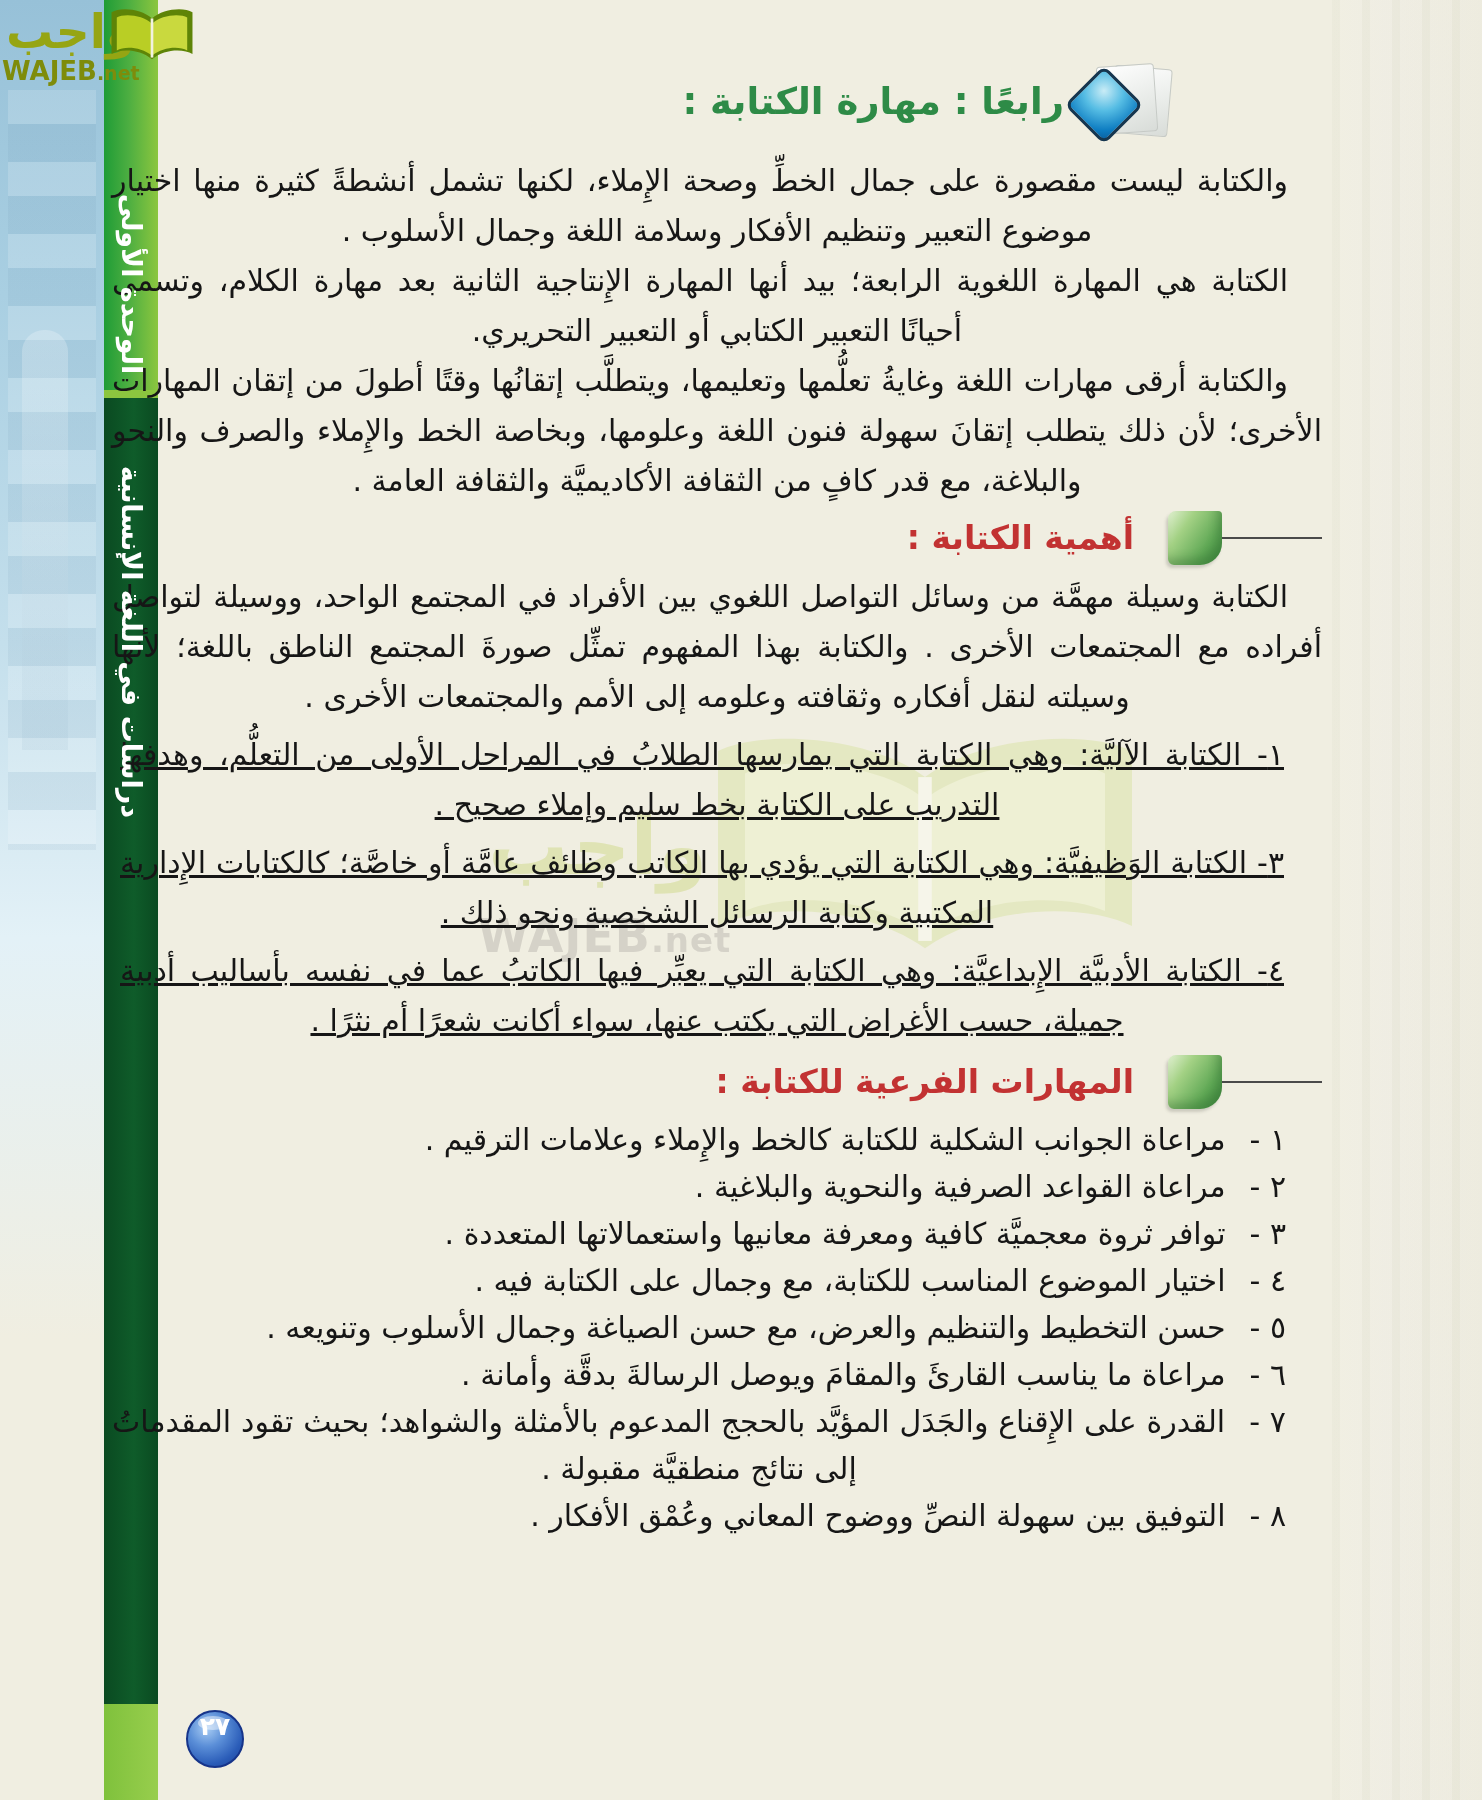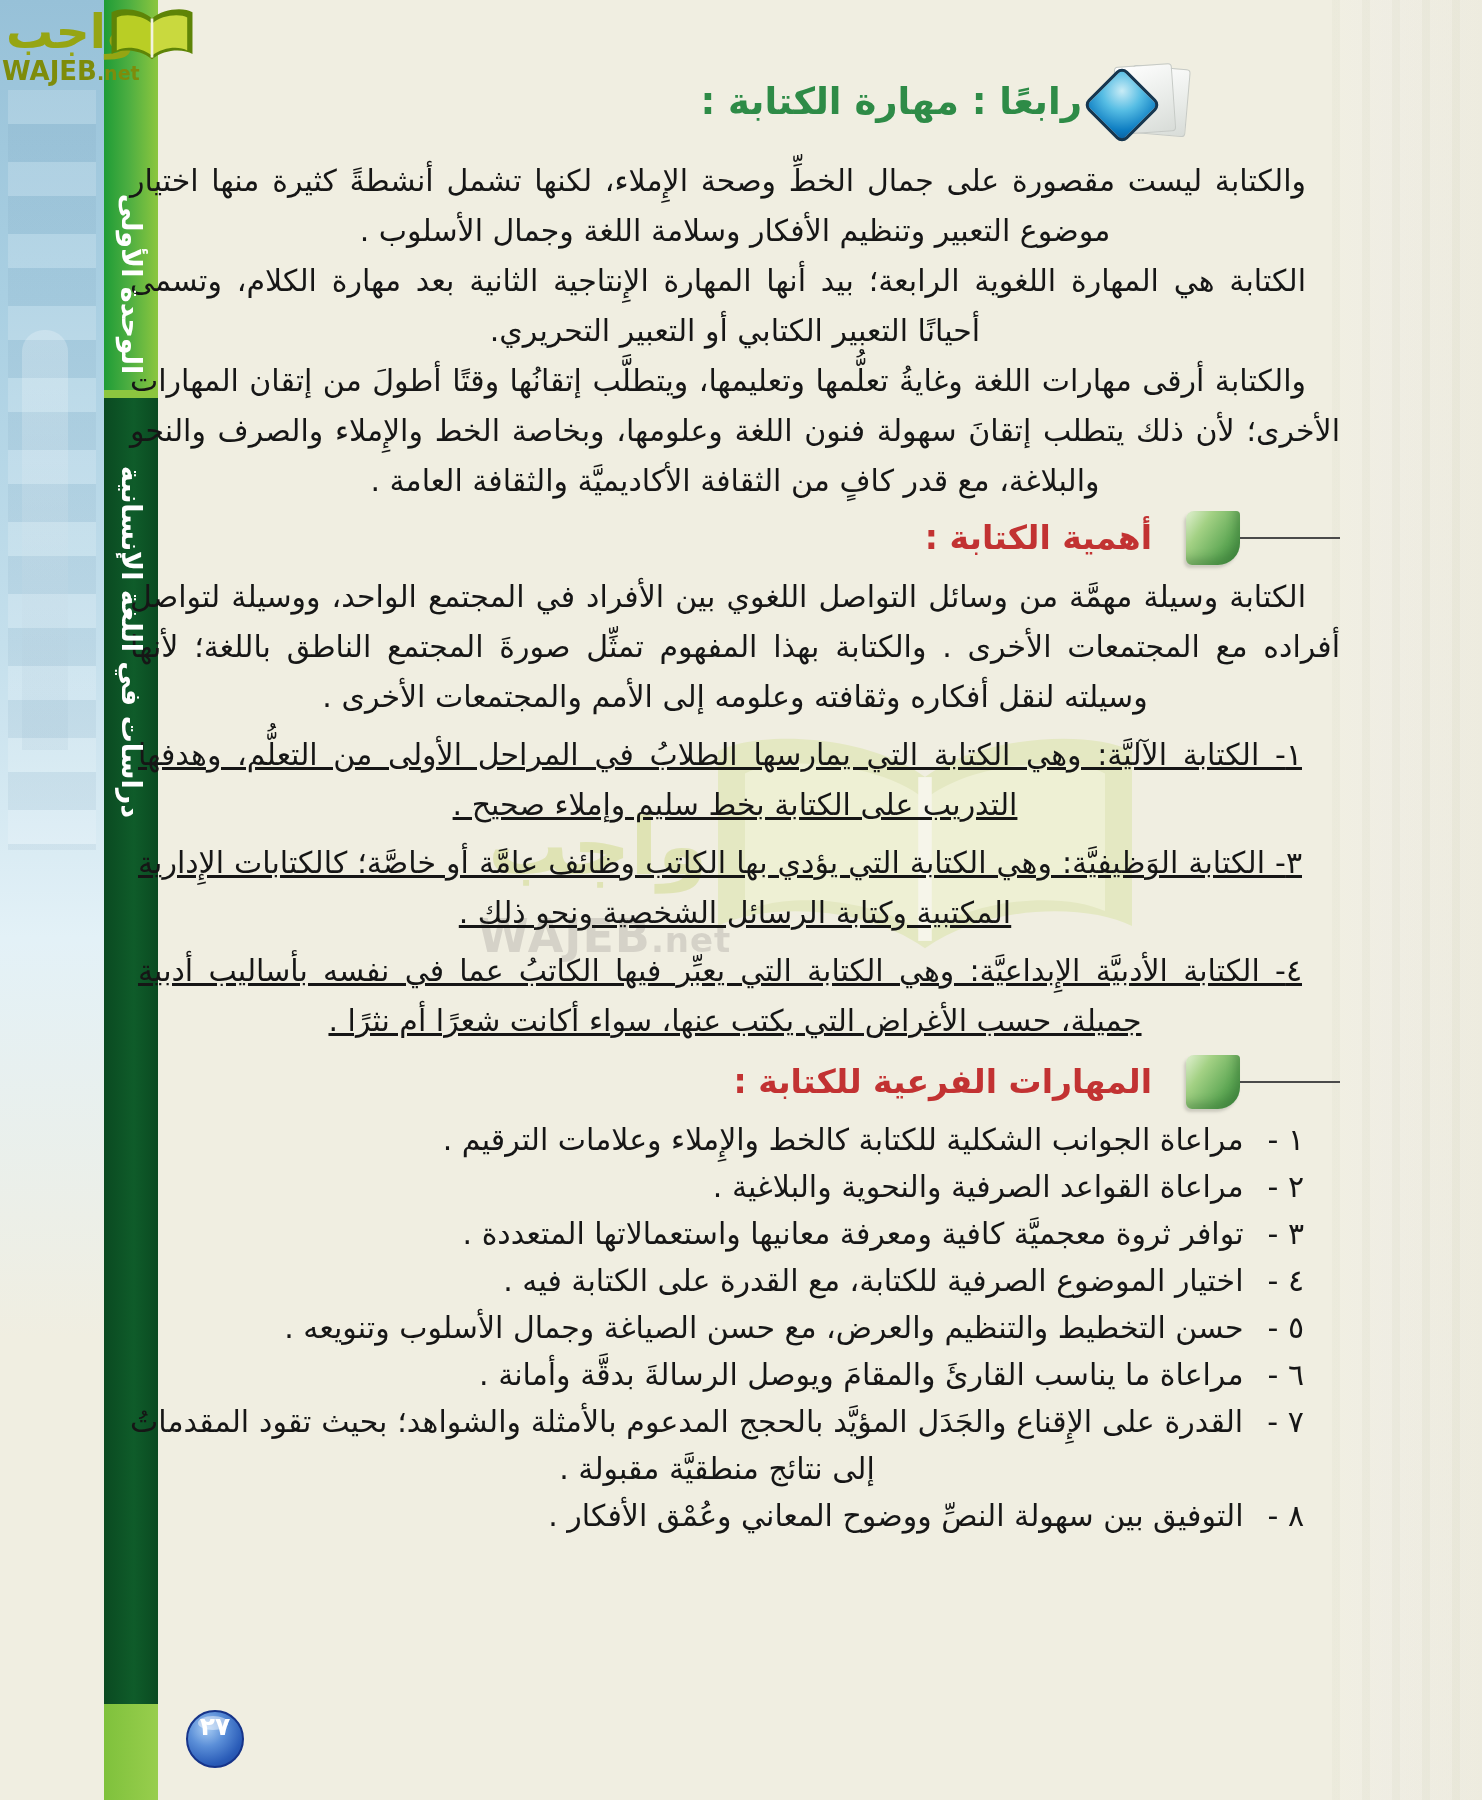--- a/index.html
+++ b/index.html
@@ -40,21 +40,21 @@
     font-size:26px;font-weight:bold;color:#7e8c0b;line-height:1;}
   .logo-en .tld{font-size:19px;}
   .book-logo{position:absolute;left:108px;top:6px;width:88px;height:64px;z-index:4;}
   
   .wm{position:absolute;left:430px;top:735px;width:720px;height:270px;z-index:1;}
   .wm-ar{position:absolute;left:58px;top:72px;font-size:80px;font-weight:bold;color:#dfe3b4;line-height:1;}
   .wm-en{position:absolute;left:48px;top:178px;font-size:46px;font-weight:bold;color:#d5d2c8;letter-spacing:1px;line-height:1;}
   .wm-en .tld{font-size:34px;}
   .wm-book{position:absolute;right:0;top:-10px;width:450px;height:268px;}
   
-  .content{position:absolute;left:130px;top:0;width:1210px;z-index:2;direction:rtl;
+  .content{position:absolute;left:112px;top:0;width:1210px;z-index:2;direction:rtl;
     color:#161616;font-size:30px;line-height:50px;}
   .title-row{display:flex;align-items:center;height:80px;margin:62px 152px 14px 0;}
   .title-icon{position:relative;flex:0 0 auto;width:96px;height:80px;}
   .t-page1,.t-page2{position:absolute;width:56px;height:66px;border:1px solid #c6cac6;border-radius:4px;
     background:linear-gradient(160deg,#ffffff 0%,#e8ebe8 60%,#d8dcd8 100%);}
   .t-page1{right:0;top:5px;transform:rotate(5deg);}
   .t-page2{right:14px;top:3px;transform:rotate(-4deg);}
   .t-diamond{position:absolute;left:2px;top:15px;width:50px;height:50px;transform:rotate(45deg);
     background:radial-gradient(circle at 30% 30%,#c9ecf6 0%,#56bde4 40%,#0d7cc1 80%,#0a5e9e 100%);
     border:3px solid #16364f;border-radius:8px;}
@@ -155,21 +155,21 @@
     <div class="heading-row">
       <div class="h-line"></div>
       <div class="h-icon"></div>
       <div class="h-text">المهارات الفرعية للكتابة :</div>
     </div>
 
     <div class="skills-list">
       <div class="skill"><span class="n">١ -</span><span>مراعاة الجوانب الشكلية للكتابة كالخط والإِملاء وعلامات الترقيم .</span></div>
       <div class="skill"><span class="n">٢ -</span><span>مراعاة القواعد الصرفية والنحوية والبلاغية .</span></div>
       <div class="skill"><span class="n">٣ -</span><span>توافر ثروة معجميَّة كافية ومعرفة معانيها واستعمالاتها المتعددة .</span></div>
-      <div class="skill"><span class="n">٤ -</span><span>اختيار الموضوع الصرفية للكتابة، مع القدرة على الكتابة فيه .</span></div>
+      <div class="skill"><span class="n">٤ -</span><span>اختيار الموضوع المناسب للكتابة، مع وجمال على الكتابة فيه .</span></div>
       <div class="skill"><span class="n">٥ -</span><span>حسن التخطيط والتنظيم والعرض، مع حسن الصياغة وجمال الأسلوب وتنويعه .</span></div>
       <div class="skill"><span class="n">٦ -</span><span>مراعاة ما يناسب القارئَ والمقامَ ويوصل الرسالةَ بدقَّة وأمانة .</span></div>
       <div class="skill wrap"><span class="n">٧ -</span><span>القدرة على الإِقناع والجَدَل المؤيَّد بالحجج المدعوم بالأمثلة والشواهد؛ بحيث تقود المقدماتُ إلى نتائج منطقيَّة مقبولة .</span></div>
       <div class="skill"><span class="n">٨ -</span><span>التوفيق بين سهولة النصِّ ووضوح المعاني وعُمْق الأفكار .</span></div>
     </div>
 
   </div>
 
   <div class="page-badge">
       <span>٢٧</span>

